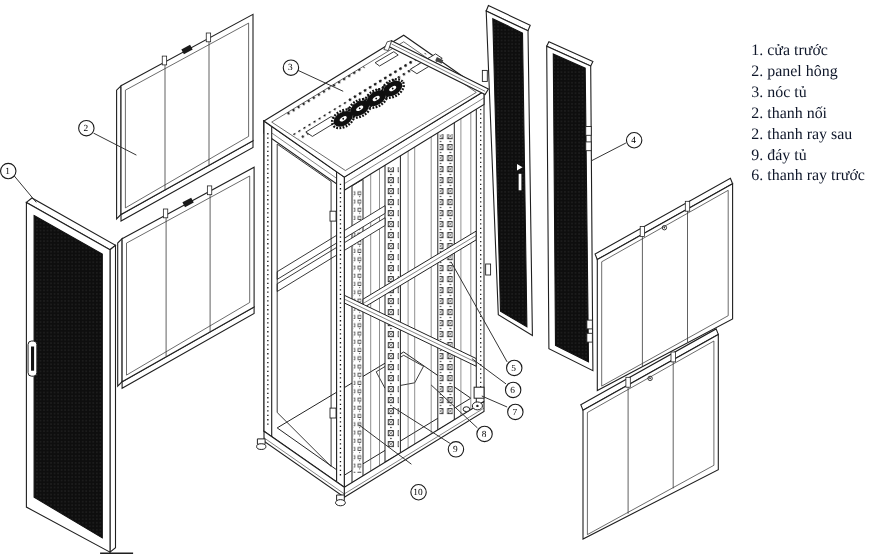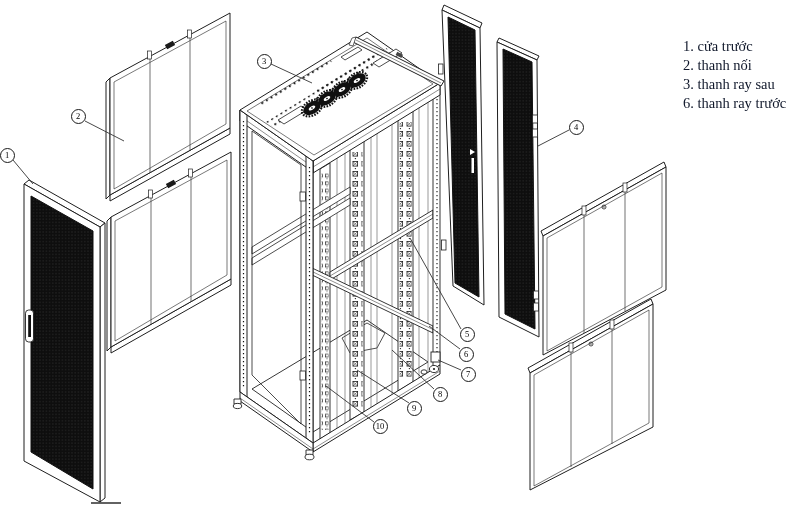--- a/index.html
+++ b/index.html
@@ -245,22 +245,25 @@
 
 <div class="callout" style="left:-0.5px;top:147.5px;">1</div>
 <div class="callout" style="left:70.5px;top:108.5px;">2</div>
 <div class="callout" style="left:256.5px;top:53.5px;">3</div>
 <div class="callout" style="left:568.5px;top:119.5px;">4</div>
 <div class="callout" style="left:459.5px;top:326.5px;">5</div>
 <div class="callout" style="left:458.5px;top:346.5px;">6</div>
 <div class="callout" style="left:460.5px;top:366.5px;">7</div>
 <div class="callout" style="left:432.5px;top:386.5px;">8</div>
 <div class="callout" style="left:406.5px;top:400.5px;">9</div>
-<div class="callout" style="left:372.5px;top:419px;">10</div>
+<div class="callout" style="left:372.5px;top:440px;">10</div>
 
 <div class="legend">
   <div class="legend-line">1. cửa trước</div>
+  <div class="legend-line">2. panel hông</div>
+  <div class="legend-line">3. nóc tủ</div>
   <div class="legend-line">2. thanh nối</div>
-  <div class="legend-line">3. thanh ray sau</div>
+  <div class="legend-line">2. thanh ray sau</div>
+  <div class="legend-line">9. đáy tủ</div>
   <div class="legend-line">6. thanh ray trước</div>
 </div>
 
 </div>
 
 </body></html>

